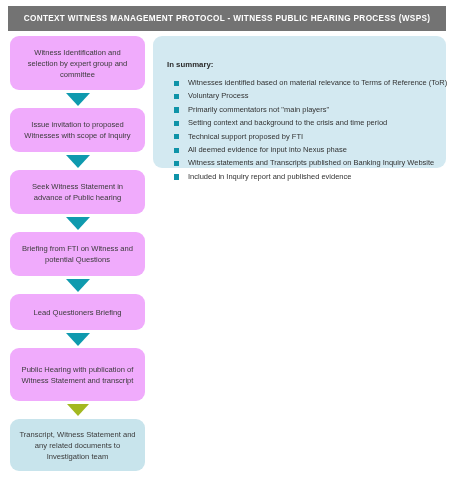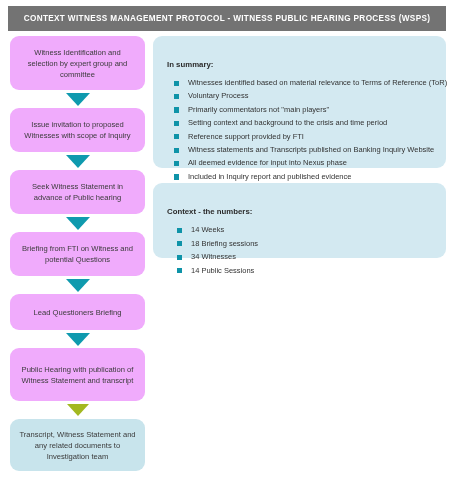--- a/index.html
+++ b/index.html
@@ -189,30 +189,21 @@
     </div>
   </div>
 
   <div class="panel" id="summary-panel">
     <div class="panel-heading">In summary:</div>
     <ul class="panel-list">
       <li><span class="bullet-sq"></span><span>Witnesses identified based on material relevance to Terms of Reference (ToR)</span></li>
       <li><span class="bullet-sq"></span><span>Voluntary Process</span></li>
       <li><span class="bullet-sq"></span><span>Primarily commentators not "main players"</span></li>
       <li><span class="bullet-sq"></span><span>Setting context and background to the crisis and time period</span></li>
-      <li><span class="bullet-sq"></span><span>Reference support provided by FTI</span></li>
+      <li><span class="bullet-sq"></span><span>Technical support proposed by FTI</span></li>
+      <li><span class="bullet-sq"></span><span>All deemed evidence for input into Nexus phase</span></li>
       <li><span class="bullet-sq"></span><span>Witness statements and Transcripts published on Banking Inquiry Website</span></li>
-      <li><span class="bullet-sq"></span><span>All deemed evidence for input into Nexus phase</span></li>
       <li><span class="bullet-sq"></span><span>Included in Inquiry report and published evidence</span></li>
     </ul>
   </div>
 
-  <div class="panel" id="numbers-panel">
-    <div class="panel-heading">Context - the numbers:</div>
-    <ul class="panel-list numbers">
-      <li><span class="bullet-sq"></span><span>14 Weeks</span></li>
-      <li><span class="bullet-sq"></span><span>18 Briefing sessions</span></li>
-      <li><span class="bullet-sq"></span><span>34 Witnesses</span></li>
-      <li><span class="bullet-sq"></span><span>14 Public Sessions</span></li>
-    </ul>
-  </div>
 
 </div>
 
 </body></html>

